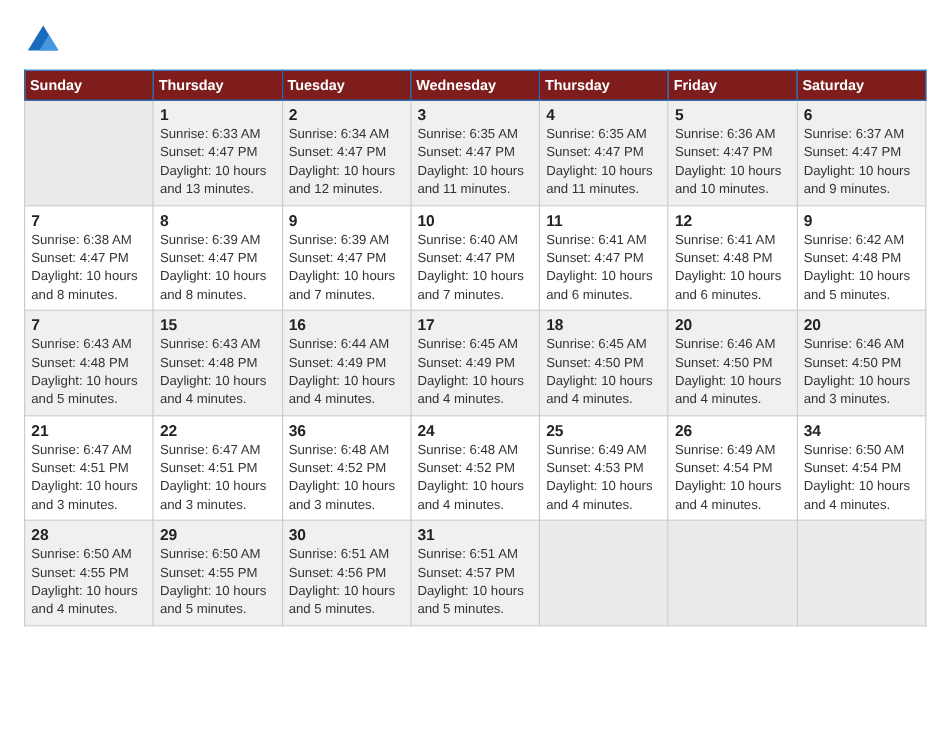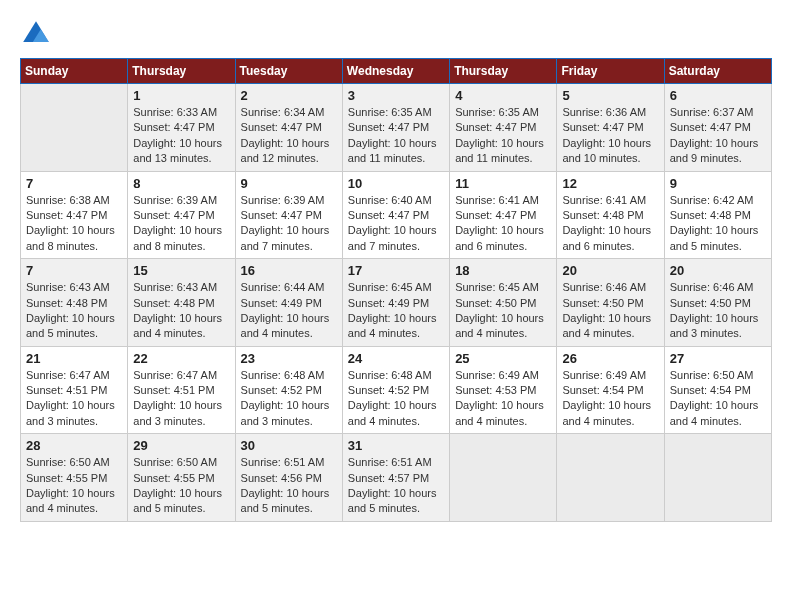--- a/index.html
+++ b/index.html
@@ -229,37 +229,37 @@
         <tr>
           <td>
             <span class="day-number">21</span>
             <div class="day-info">Sunrise: 6:47 AM<br>Sunset: 4:51 PM<br>Daylight: 10 hours and 3 minutes.</div>
           </td>
           <td>
             <span class="day-number">22</span>
             <div class="day-info">Sunrise: 6:47 AM<br>Sunset: 4:51 PM<br>Daylight: 10 hours and 3 minutes.</div>
           </td>
           <td>
-            <span class="day-number">23</span>
+            <span class="day-number">36</span>
             <div class="day-info">Sunrise: 6:48 AM<br>Sunset: 4:52 PM<br>Daylight: 10 hours and 3 minutes.</div>
           </td>
           <td>
             <span class="day-number">24</span>
             <div class="day-info">Sunrise: 6:48 AM<br>Sunset: 4:52 PM<br>Daylight: 10 hours and 4 minutes.</div>
           </td>
           <td>
             <span class="day-number">25</span>
             <div class="day-info">Sunrise: 6:49 AM<br>Sunset: 4:53 PM<br>Daylight: 10 hours and 4 minutes.</div>
           </td>
           <td>
             <span class="day-number">26</span>
             <div class="day-info">Sunrise: 6:49 AM<br>Sunset: 4:54 PM<br>Daylight: 10 hours and 4 minutes.</div>
           </td>
           <td>
-            <span class="day-number">27</span>
+            <span class="day-number">34</span>
             <div class="day-info">Sunrise: 6:50 AM<br>Sunset: 4:54 PM<br>Daylight: 10 hours and 4 minutes.</div>
           </td>
         </tr>
         <tr class="row-shaded">
           <td>
             <span class="day-number">28</span>
             <div class="day-info">Sunrise: 6:50 AM<br>Sunset: 4:55 PM<br>Daylight: 10 hours and 4 minutes.</div>
           </td>
           <td>
             <span class="day-number">29</span>

